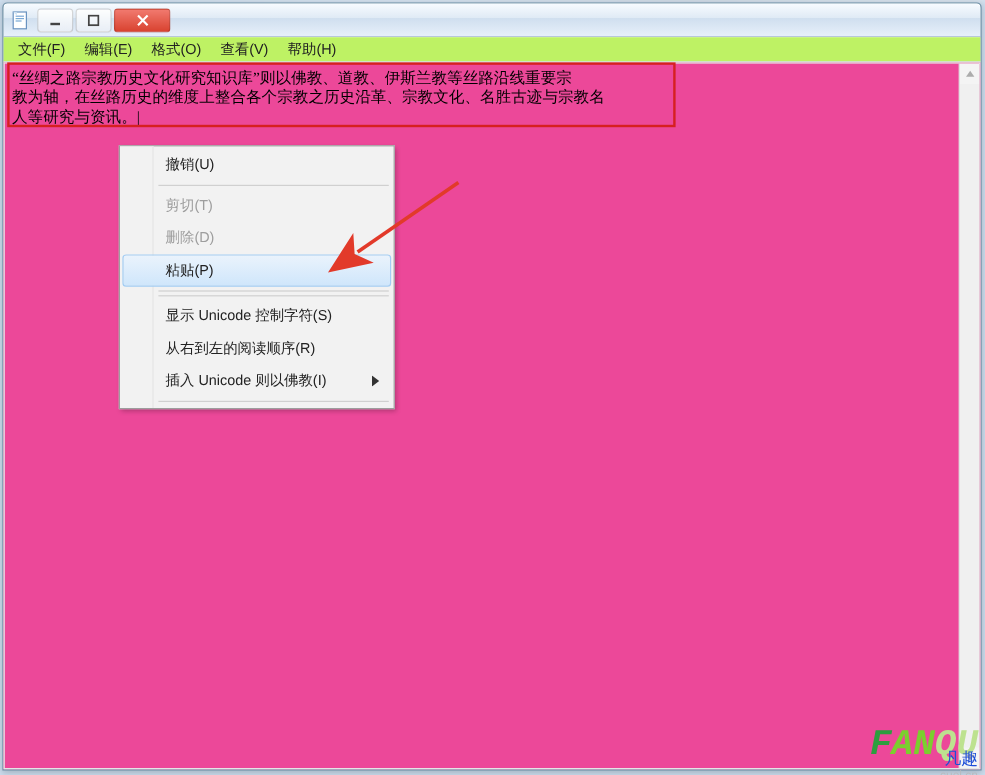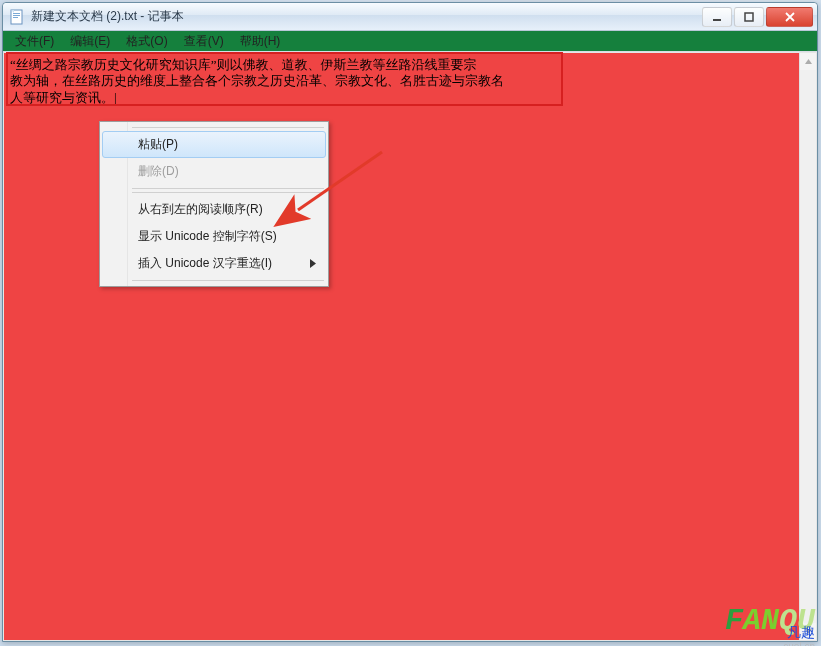--- a/index.html
+++ b/index.html
@@ -5,23 +5,23 @@
   * { margin: 0; padding: 0; box-sizing: border-box; }
   body { font-family: "Microsoft YaHei", "SimSun", sans-serif; font-size: 12px; background: #cde; width: 821px; height: 646px; position: relative; overflow: hidden; }
   .window { position: absolute; left: 2px; top: 2px; width: 816px; height: 640px; background: #fff; border: 1px solid #6b8ea4; border-radius: 4px 4px 0 0; box-shadow: 0 2px 6px rgba(0,0,0,.2); display: flex; flex-direction: column; }
   .titlebar { height: 28px; background: linear-gradient(#f7fbff, #dfeaf5 45%, #d0dfef 46%, #e7f0fa); display: flex; align-items: center; padding: 0 4px 0 6px; border-bottom: 1px solid #b8c8d8; border-radius: 4px 4px 0 0; }
   .titlebar .icon { width: 16px; height: 16px; margin-right: 6px; }
   .title-text { flex: 1; color: #2a3a4a; font-size: 12px; }
   .win-btns { display: flex; gap: 2px; }
   .win-btn { width: 30px; height: 20px; border: 1px solid rgba(0,0,0,.15); border-radius: 3px; display: flex; align-items: center; justify-content: center; background: linear-gradient(#fdfefe,#e8eef6); }
   .win-btn.close { background: linear-gradient(#f17a6f,#d94330); width: 47px; }
   .win-btn svg { display: block; }
-  .menubar { height: 21px; background: #15803d; border-bottom: 1px solid #d8dde4; display: flex; align-items: center; padding-left: 4px; }
+  .menubar { height: 21px; background: #bef264; border-bottom: 1px solid #d8dde4; display: flex; align-items: center; padding-left: 4px; }
   .menu-item { padding: 2px 8px; color: #222; cursor: default; }
-  .content { flex: 1; position: relative; background: #ef4444; border: 1px solid #e6e6e6; margin: 0; overflow: hidden; }
+  .content { flex: 1; position: relative; background: #ec4899; border: 1px solid #e6e6e6; margin: 0; overflow: hidden; }
   .textarea { position: absolute; left: 2px; top: 2px; right: 18px; bottom: 2px; padding: 2px 4px; white-space: pre-wrap; font-family: "SimSun", serif; font-size: 13px; line-height: 1.25; color: #000; }
   .red-box { position: absolute; border: 2px solid #d62020; pointer-events: none; }
   .scrollbar-v { position: absolute; right: 0; top: 0; bottom: 0; width: 17px; background: #f0f0f0; border-left: 1px solid #e0e0e0; }
   .sb-btn { height: 17px; background: #f4f4f4; display:flex; align-items:center; justify-content:center; }
   .sb-btn svg { opacity:.5; }
   .sb-btn.bottom { position:absolute; bottom:0; left:0; right:0; }
   .ctxmenu { position: absolute; background: #f2f2f2; border: 1px solid #9d9d9d; box-shadow: 2px 2px 4px rgba(0,0,0,.25); padding: 2px; font-size: 12px; }
   .ctx-gutter { position:absolute; left:0; top:0; bottom:0; width:28px; background:#f2f2f2; border-right:1px solid #e5e5e5; }
   .ctx-item { position: relative; padding: 5px 48px 5px 36px; color: #222; cursor: default; white-space: nowrap; }
   .ctx-item.disabled { color: #9e9e9e; }
@@ -48,21 +48,20 @@
   <div class="titlebar">
     <span class="icon">
       <svg width="16" height="16" viewBox="0 0 16 16">
           <rect x="2" y="1" width="11" height="14" fill="#fff" stroke="#6a93c0"></rect>
           <rect x="4" y="4" width="7" height="1" fill="#7aa9d6"></rect>
           <rect x="4" y="6" width="7" height="1" fill="#7aa9d6"></rect>
           <rect x="4" y="8" width="5" height="1" fill="#7aa9d6"></rect>
           <path d="M2 1 h3 v3 z" fill="#cfe2f3"></path>
         </svg>
     </span>
-    <span class="title-text">新建文本文档 (2).txt - 记事本</span>
     <div class="win-btns">
       <div class="win-btn">
           <svg width="10" height="10">
             <rect x="1" y="7" width="8" height="2" fill="#444"></rect>
           </svg>
         </div>
       <div class="win-btn">
           <svg width="10" height="10">
             <rect x="1" y="1" width="8" height="8" fill="none" stroke="#444" stroke-width="1.5"></rect>
           </svg>
@@ -99,29 +98,31 @@
           </svg>
         </div>
     </div>
   </div>
 </div>
 
 <div class="red-box" style="left:6px; top:52px; width:557px; height:54px;"></div>
 
 <div class="ctxmenu" style="left:99px; top:121px; width:230px;">
   <div class="ctx-gutter"></div>
+  <div class="ctx-item">撤销(U)</div>
   <div class="ctx-sep"></div>
+  <div class="ctx-item disabled">剪切(T)</div>
+  <div class="ctx-item disabled">删除(D)</div>
   <div class="ctx-item highlight">粘贴(P)</div>
-  <div class="ctx-item disabled">删除(D)</div>
   <div class="ctx-sep"></div>
   <div class="ctx-sep"></div>
+  <div class="ctx-item">显示 Unicode 控制字符(S)</div>
   <div class="ctx-item">从右到左的阅读顺序(R)</div>
-  <div class="ctx-item">显示 Unicode 控制字符(S)</div>
   <div class="ctx-item">
-    <span>插入 Unicode 汉字重选(I)</span>
+    <span>插入 Unicode 则以佛教(I)</span>
     <span class="ctx-arrow"><svg width="6" height="9">
           <path d="M0 0 L6 4.5 L0 9 Z" fill="#333"></path>
         </svg></span>
   </div>
   <div class="ctx-sep"></div>
 </div>
 
 <svg class="arrow-annot" style="left:0; top:0; width:821px; height:646px; position:absolute;">
   <defs>
     <marker id="ah" markerWidth="12" markerHeight="12" refX="2" refY="5" orient="auto">

